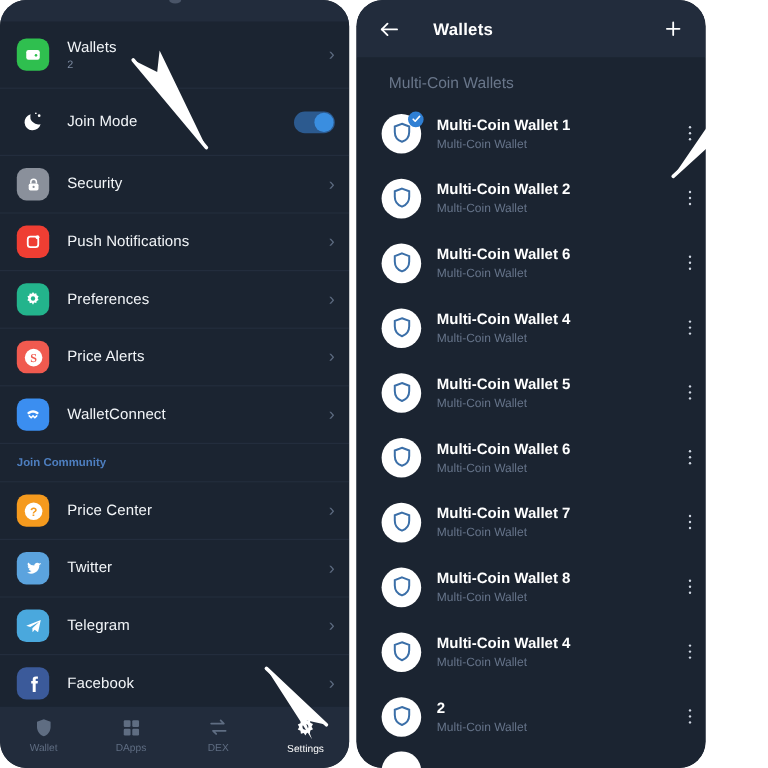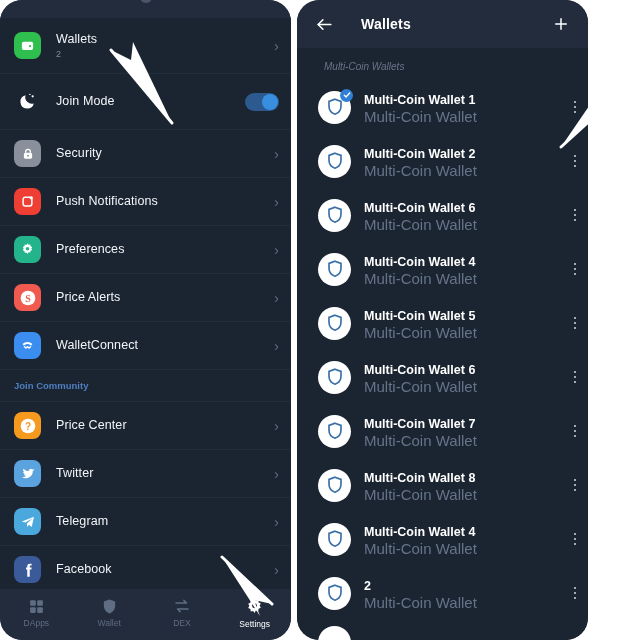--- a/index.html
+++ b/index.html
@@ -163,23 +163,22 @@
   }
   .wallets-body {
     background: #1b2431;
     height: 592px;
     overflow: hidden;
     border-radius: 0 0 22px 22px;
     position: relative;
   }
   .group-head {
     color: #69768a;
-    font-size: 10px;
+    font-size: 13px;
     padding: 13px 0 8px 27px;
-    font-style: italic;
   }
   .wrow {
     display: flex;
     align-items: center;
     height: 54px;
     padding: 0 5px 0 21px;
   }
   .wav {
     position: relative;
     width: 33px; height: 33px;
@@ -200,21 +199,21 @@
   .wtexts { flex: 1 1 auto; min-width: 0; }
   .wname {
     color: #ffffff;
     font-size: 12.5px;
     font-weight: bold;
     line-height: 16px;
     white-space: nowrap;
   }
   .wsub {
     color: #66748a;
-    font-size: 15px;
+    font-size: 10px;
     line-height: 13px;
     margin-top: 2px;
   }
   .kebab {
     width: 16px;
     display: flex; flex-direction: column;
     align-items: center; gap: 2.5px;
     padding: 3px 0;
   }
   .kebab i {
@@ -391,35 +390,35 @@
         </span>
         <span class="chev">›</span>
       </div>
 
     </div>
 
     <div class="tabbar">
       <div class="tab">
         <span>
           <svg width="17" height="17" viewBox="0 0 24 24">
+              <path fill="#5f6d82" d="M12 2l8 3v6c0 5-3.4 9.3-8 11-4.6-1.7-8-6-8-11V5z"></path>
+            </svg>
+        </span>
+        <span class="tlabel">Wallet</span>
+      </div>
+      <div class="tab">
+        <span>
+          <svg width="17" height="17" viewBox="0 0 24 24">
               <rect x="3" y="3" width="8" height="8" rx="1.5" fill="#5f6d82"></rect>
               <rect x="13" y="3" width="8" height="8" rx="1.5" fill="#5f6d82"></rect>
               <rect x="3" y="13" width="8" height="8" rx="1.5" fill="#5f6d82"></rect>
               <rect x="13" y="13" width="8" height="8" rx="1.5" fill="#5f6d82"></rect>
             </svg>
         </span>
         <span class="tlabel">DApps</span>
-      </div>
-      <div class="tab">
-        <span>
-          <svg width="17" height="17" viewBox="0 0 24 24">
-              <path fill="#5f6d82" d="M12 2l8 3v6c0 5-3.4 9.3-8 11-4.6-1.7-8-6-8-11V5z"></path>
-            </svg>
-        </span>
-        <span class="tlabel">Wallet</span>
       </div>
       <div class="tab">
         <span>
           <svg width="18" height="18" viewBox="0 0 24 24" fill="none" stroke="#5f6d82" stroke-width="2" stroke-linecap="round" stroke-linejoin="round">
               <path d="M4 8h14l-3.5-3.5"></path>
               <path d="M20 16H6l3.5 3.5"></path>
             </svg>
         </span>
         <span class="tlabel">DEX</span>
       </div>

